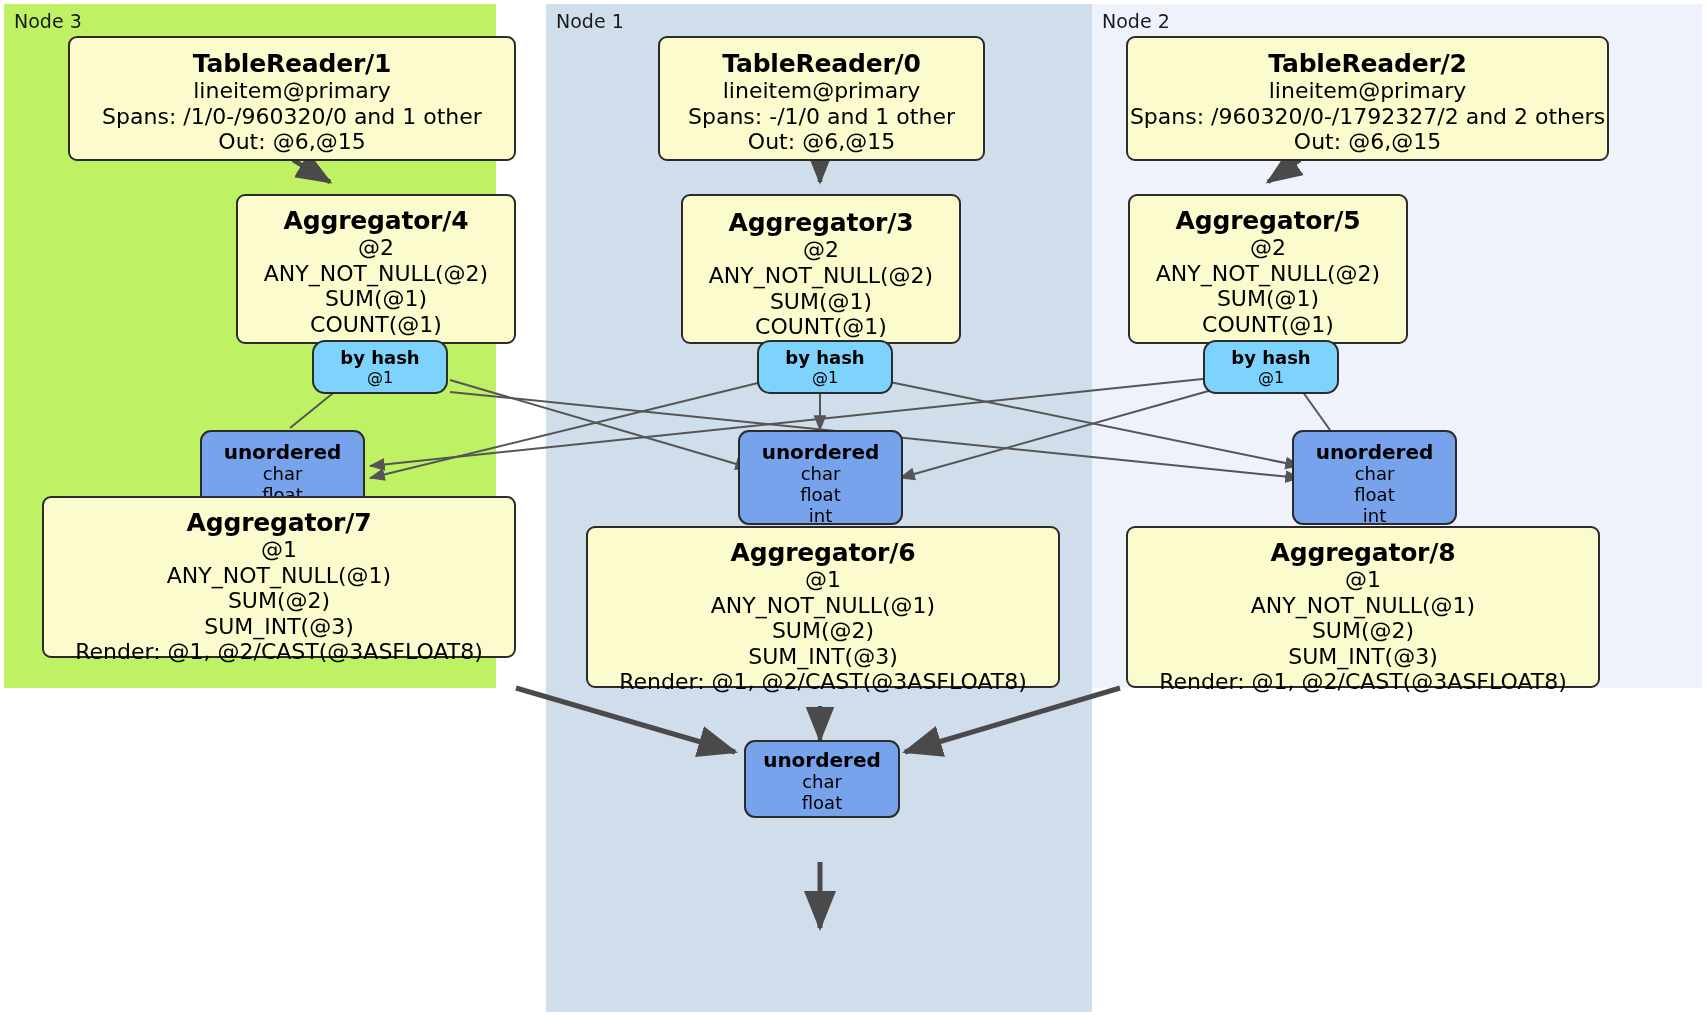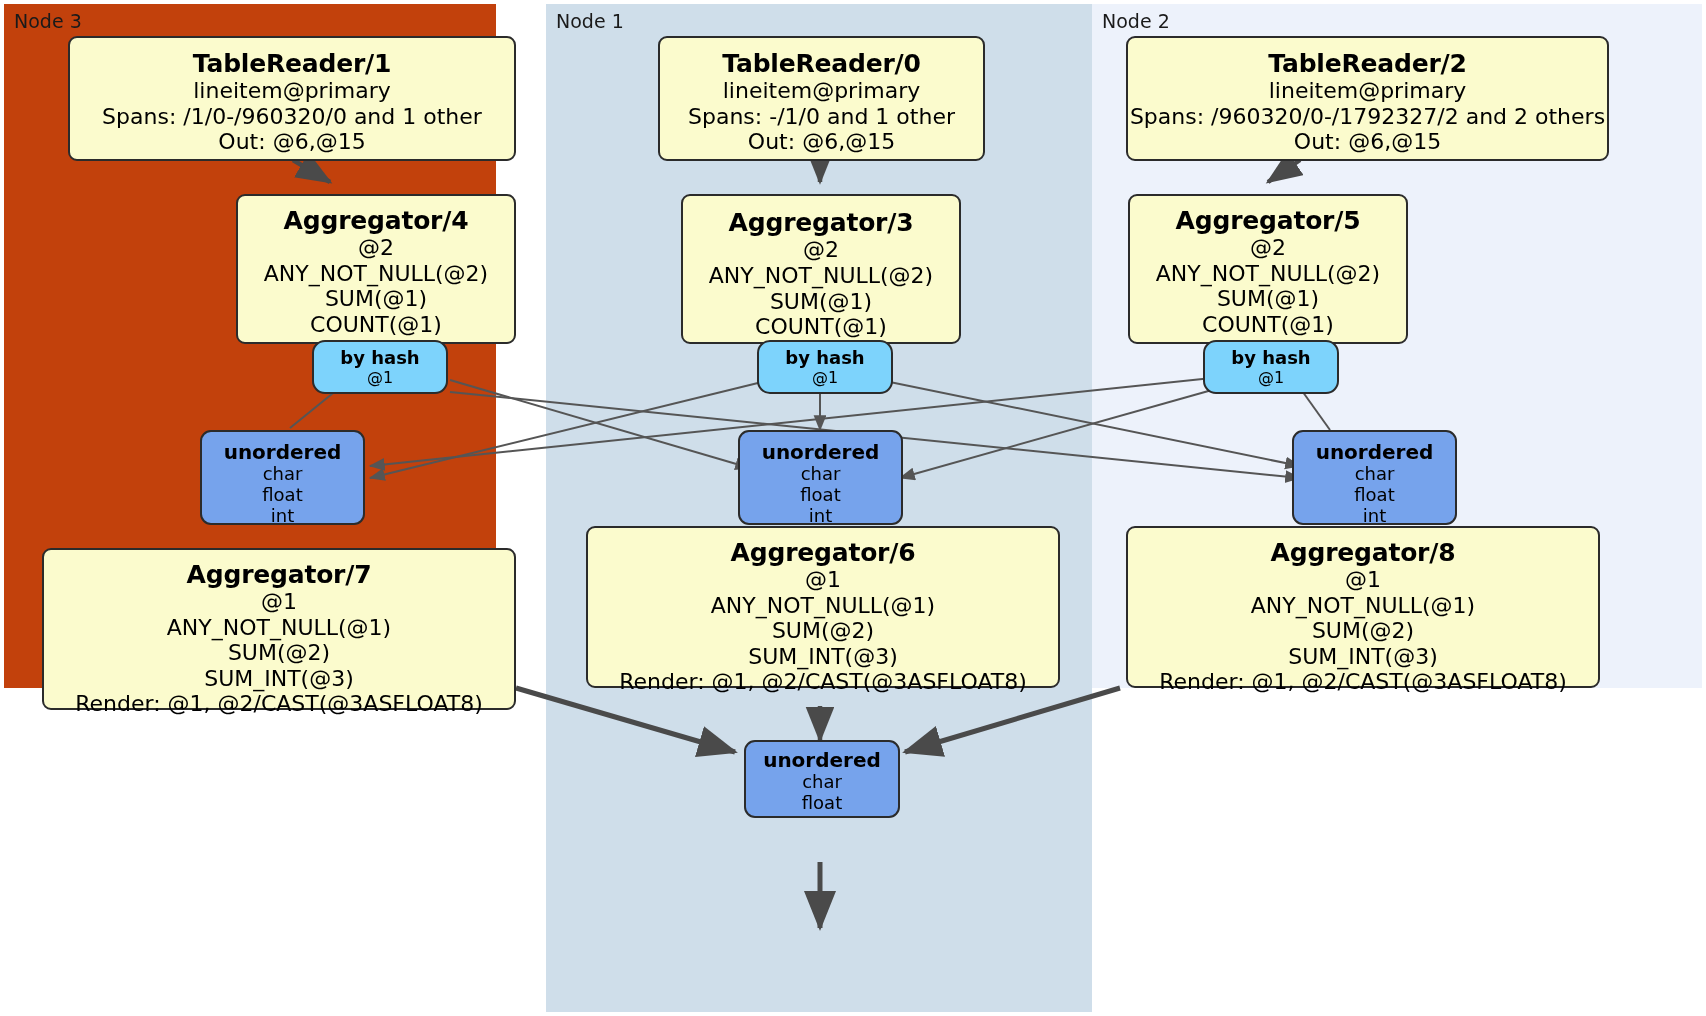--- a/index.html
+++ b/index.html
@@ -36,21 +36,21 @@
   .sub-sm{font-size:16px;color:#000;}
   .ttl-md{font-weight:bold;font-size:20px;color:#000;}
   .sub-md{font-size:18px;color:#000;}
   .ttl-xl{font-weight:bold;font-size:26px;color:#000;}
 </style>
 </head>
 <body>
 
 <div id="canvas">
 
-  <div class="cluster" style="left:4px;top:4px;width:492px;height:684px;background:#c2410c;padding-left:44px;">
+  <div class="cluster" style="left:4px;top:4px;width:492px;height:684px;background:#bef264;padding-left:44px;">
     <span class="cluster-label">Node 3</span>
   </div>
 
   <div class="cluster" style="left:546px;top:4px;width:546px;height:1008px;background:#cfdeea;">
     <span class="cluster-label">Node 1</span>
   </div>
 
   <div class="cluster" style="left:1092px;top:4px;width:610px;height:684px;background:#edf2fb;">
     <span class="cluster-label">Node 2</span>
   </div>
@@ -162,21 +162,21 @@
     <div class="sub-md">int</div>
   </div>
 
   <div class="gbox sync" style="left:1292px;top:430px;width:165px;height:95px;padding-top:9px;">
     <div class="ttl-md">unordered</div>
     <div class="sub-md">char</div>
     <div class="sub-md">float</div>
     <div class="sub-md">int</div>
   </div>
 
-  <div class="gbox proc" style="left:42px;top:548px;width:474px;height:162px;padding-top:10px;">
+  <div class="gbox proc" style="left:42px;top:496px;width:474px;height:162px;padding-top:10px;">
     <div class="ttl">Aggregator/7</div>
     <div class="sub">@1</div>
     <div class="sub">ANY_NOT_NULL(@1)</div>
     <div class="sub">SUM(@2)</div>
     <div class="sub">SUM_INT(@3)</div>
     <div class="sub">Render: @1, @2/CAST(@3ASFLOAT8)</div>
   </div>
 
   <div class="gbox proc" style="left:586px;top:526px;width:474px;height:162px;padding-top:10px;">
     <div class="ttl">Aggregator/6</div>

